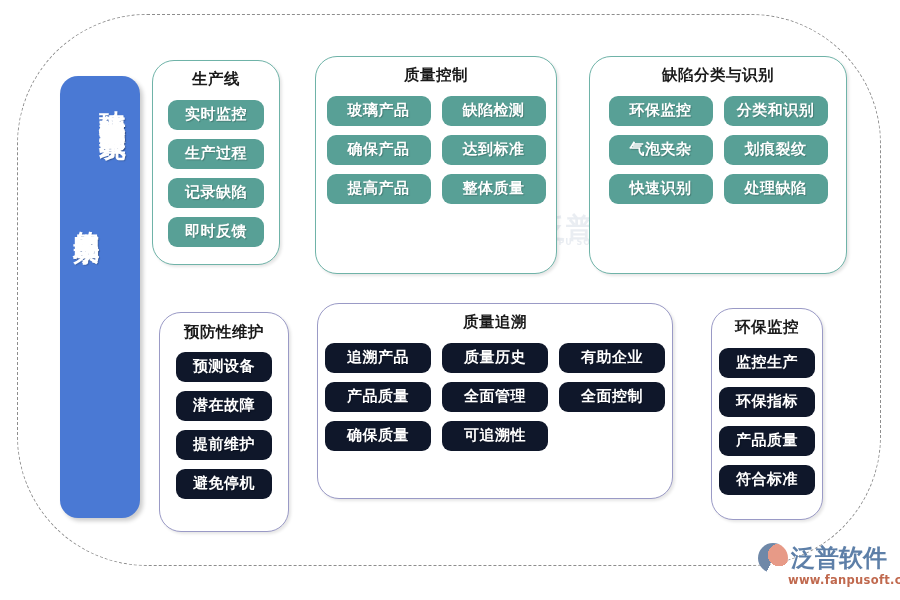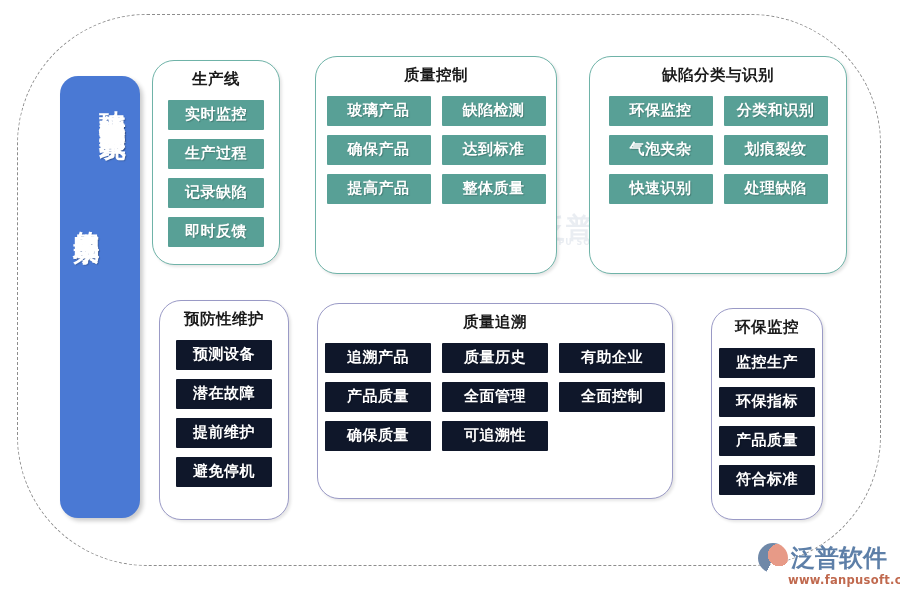--- a/index.html
+++ b/index.html
@@ -122,39 +122,39 @@
     justify-content: center;
     gap: 9px 11px;
     margin-top: 12px;
   }
   .pill-grid.cols-1 { grid-template-columns: repeat(1, 96px); }
   .pill-grid.cols-2 { grid-template-columns: repeat(2, 104px); }
   .pill-grid.cols-3 { grid-template-columns: repeat(3, 106px); }
 
   .pill {
     height: 30px;
-    border-radius: 1px;
+    border-radius: 9px;
     display: flex;
     align-items: center;
     justify-content: center;
     color: #ffffff;
     font-size: 15px;
     font-weight: bold;
     letter-spacing: 0.5px;
     text-shadow: 1px 1px 1px rgba(0,0,0,0.22);
     white-space: nowrap;
   }
   .pill.teal   { background: #58a096; }
   .pill.purple { background: #0f172a; }
 
   
   #card-production-line { left: 152px; top: 60px;  width: 128px; height: 205px; }
   #card-quality-control { left: 315px; top: 56px;  width: 242px; height: 218px; }
   #card-defect-class    { left: 589px; top: 56px;  width: 258px; height: 218px; }
-  #card-preventive      { left: 159px; top: 300px; width: 130px; height: 220px; }
+  #card-preventive      { left: 159px; top: 312px; width: 130px; height: 220px; font-family: Liberation Serif, serif; }
   #card-traceability    { left: 317px; top: 303px; width: 356px; height: 196px; }
   #card-environment     { left: 711px; top: 308px; width: 112px; height: 212px; }
 
   #card-production-line .pill-grid,
   #card-preventive .pill-grid,
   #card-environment .pill-grid { margin-top: 12px; }
 
   
   #brand-logo {
     position: absolute;

